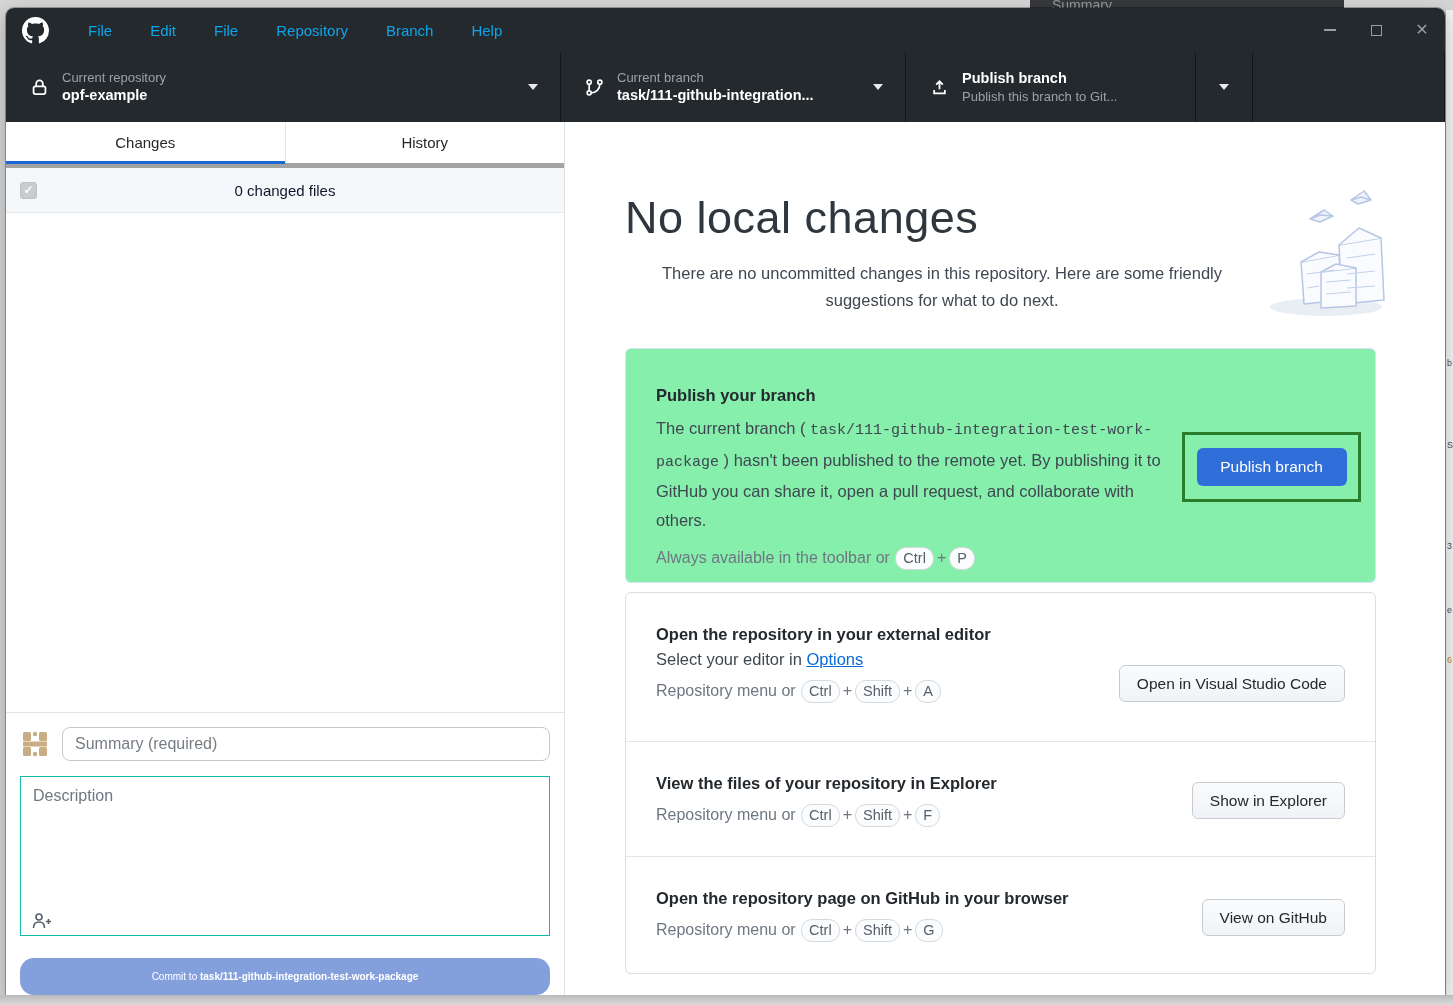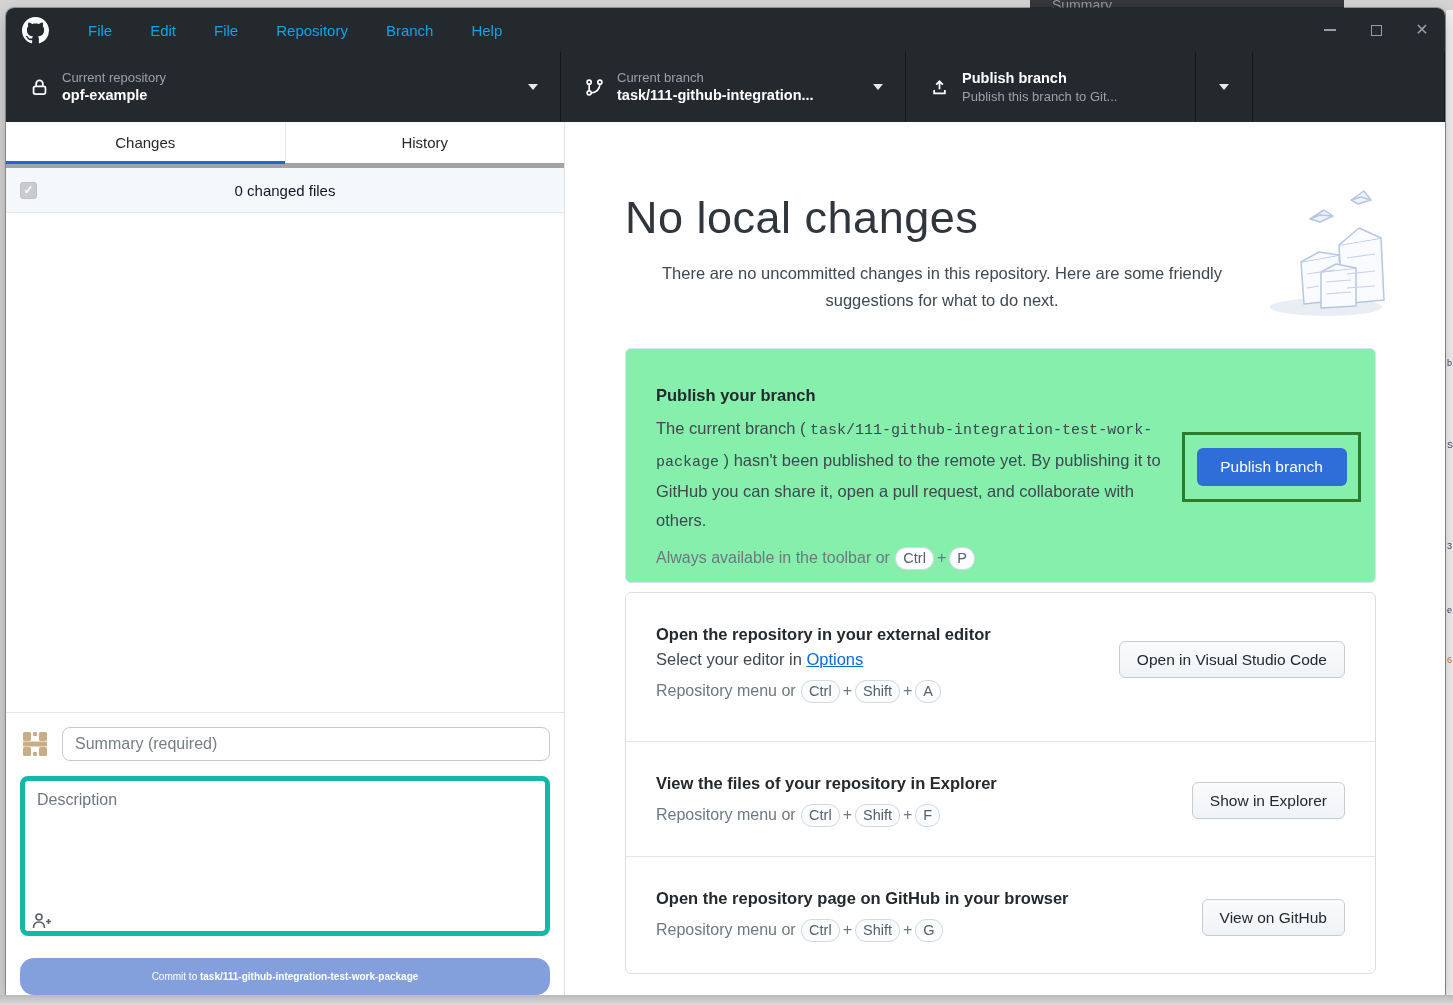--- a/index.html
+++ b/index.html
@@ -62,21 +62,21 @@
   .checkbox { position:absolute; left:14px; width:17px; height:17px; background:#c9cbce; border:1px solid #bfc1c4; border-radius:3px; color:#fff; font-size:12px; font-weight:bold; display:flex; align-items:center; justify-content:center; }
   .files-label { flex:1; text-align:center; font-size:15px; color:#0f172a; }
   .sidebar-spacer { flex:1; }
   
   .commit-area { border-top:1px solid #e1e4e8; padding:14px 14px 0 14px; }
   .commit-row1 { display:flex; align-items:flex-start; }
   .avatar { width:30px; height:30px; margin-top:2px; flex:0 0 auto; }
   .summary-input { flex:1; margin-left:12px; height:34px; border:1px solid #c5c9cd; border-radius:8px; padding:0 12px; font-size:16px; color:#24292e; outline:none; font-family:"Liberation Sans",sans-serif; }
   .summary-input::placeholder { color:#767d84; }
   .desc-wrap { position:relative; margin-top:15px; }
-  .desc-input { width:100%; height:160px; border:5px solid #14b8a6; border-radius:8px; padding:10px 12px; font-size:16px; color:#24292e; resize:none; outline:none; font-family:"Liberation Sans",sans-serif; }
+  .desc-input { width:100%; height:160px; border:1px solid #14b8a6; border-radius:0; padding:10px 12px; font-size:16px; color:#24292e; resize:none; outline:none; font-family:"Liberation Sans",sans-serif; }
   .desc-input::placeholder { color:#6e7781; }
   .coauthor-icon { position:absolute; left:11px; bottom:10px; }
   .commit-btn { margin-top:18px; width:100%; height:37px; border:none; border-radius:14px; background:#84a0dc; color:#fff; font-size:10px; font-family:"Liberation Sans",sans-serif; }
   .commit-btn b { font-weight:bold; }
   
   .main { flex:1; position:relative; background:#fff; }
   .main h1 { position:absolute; left:60px; top:70px; font-size:45px; font-weight:300; color:#2f363d; letter-spacing:.5px; }
   .main .sub { position:absolute; left:62px; top:138px; width:630px; font-size:16.5px; line-height:27px; color:#3f4750;text-align:center; }
   .illus { position:absolute; left:698px; top:66px; }
   .blue-card { position:absolute; left:60px; top:226px; width:751px; height:235px; background:#86efac; border:1px solid #d4e4f4; border-radius:6px; padding:37px 30px; }
@@ -89,21 +89,21 @@
   .green-box { position:absolute; right:14px; top:83px; width:179px; height:70px; border:3px solid #2b7d2b; display:flex; align-items:center; justify-content:center; }
   .btn-primary { width:150px; height:38px; border:none; border-radius:6px; background:#2f6dd8; color:#fff; font-size:15.5px; font-family:"Liberation Sans",sans-serif; }
   .white-card { position:absolute; left:60px; top:470px; width:751px; background:#fff; border:1px solid #d9dee3; border-radius:6px; }
   .sg-row { position:relative; padding:32px 30px 0 30px; }
   .sg-row1 { height:148px; } .sg-row2 { height:115px; border-top:1px solid #e2e6ea; } .sg-row3 { height:117px; border-top:1px solid #e2e6ea; }
   .sg-title { font-size:16.5px; font-weight:bold; color:#24292e; }
   .sg-line { margin-top:6px; font-size:16.5px; color:#3f4750; }
   .sg-line a { color:#0a69da; text-decoration:underline; cursor:pointer; }
   .sg-muted { margin-top:11px; font-size:16px; color:#6e7781; }
   .btn-secondary { position:absolute; right:30px; height:37px; padding:0 17px; background:linear-gradient(#fafbfc,#f0f3f6); border:1px solid #c7ccd1; border-radius:6px; font-size:15.5px; color:#24292e; font-family:"Liberation Sans",sans-serif; }
-  .bt1 { top:48px; } .bt2 { top:40px; } .bt3 { top:42px; }
+  .bt1 { top:72px; } .bt2 { top:40px; } .bt3 { top:42px; }
 </style>
 </head>
 <body>
 
 <div class="screen">
 
   <div class="bg-tab">
     <span>Summary</span>
   </div>
 

